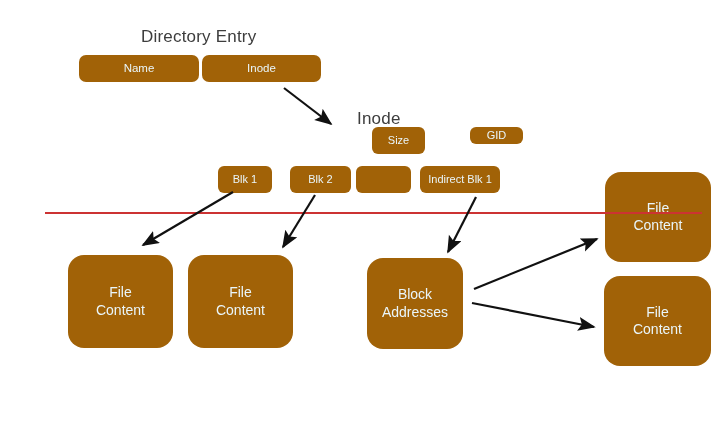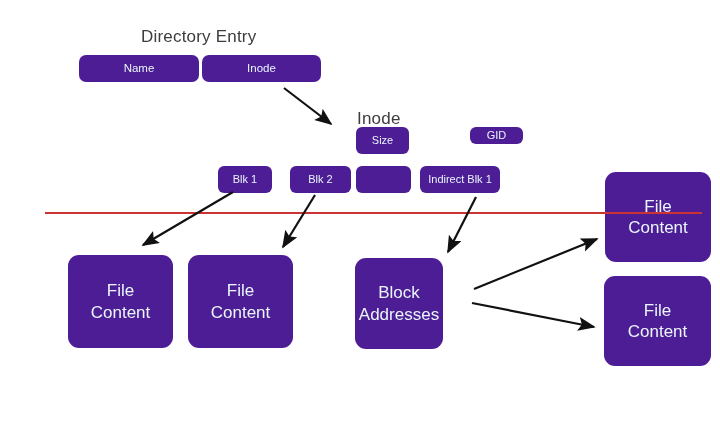--- a/index.html
+++ b/index.html
@@ -17,38 +17,38 @@
   }
   .label {
     position: absolute;
     color: #3d3d3d;
     font-size: 17px;
     letter-spacing: 0.2px;
     white-space: nowrap;
   }
   .box {
     position: absolute;
-    background: #4c1d95;
+    background: #a16207;
     color: #eaf6fa;
     display: flex;
     align-items: center;
     justify-content: center;
     text-align: center;
     line-height: 1.25;
     box-sizing: border-box;
     font-size: 11.5px;
     border-radius: 7px;
   }
   .box.small {
     border-radius: 6px;
     font-size: 11px;
   }
   .box.big {
-    border-radius: 11px;
-    font-size: 17px;
+    border-radius: 16px;
+    font-size: 14px;
   }
   .box .txt {
     display: block;
     white-space: pre-line;
   }
   svg.overlay {
     position: absolute;
     left: 0;
     top: 0;
     width: 720px;
@@ -69,21 +69,21 @@
   <div class="label" style="left:141px; top:27px;">Directory Entry</div>
   <div class="label" style="left:357px; top:109px;">Inode</div>
 
   <div class="box" style="left:79px; top:55px; width:120px; height:27px;">
     <span class="txt">Name</span>
   </div>
   <div class="box" style="left:202px; top:55px; width:119px; height:27px;">
     <span class="txt">Inode</span>
   </div>
 
-  <div class="box small" style="left:356px; top:127px; width:53px; height:27px;">
+  <div class="box small" style="left:372px; top:127px; width:53px; height:27px;">
     <span class="txt">Size</span>
   </div>
   <div class="box small" style="left:470px; top:127px; width:53px; height:17px;">
     <span class="txt">GID</span>
   </div>
 
   <div class="box small" style="left:218px; top:166px; width:54px; height:27px;">
     <span class="txt">Blk 1</span>
   </div>
   <div class="box small" style="left:290px; top:166px; width:61px; height:27px;">
@@ -97,21 +97,21 @@
   </div>
 
   <div class="box big" style="left:68px; top:255px; width:105px; height:93px;">
     <span class="txt">File
 Content</span>
   </div>
   <div class="box big" style="left:188px; top:255px; width:105px; height:93px;">
     <span class="txt">File
 Content</span>
   </div>
-  <div class="box big" style="left:355px; top:258px; width:88px; height:91px;">
+  <div class="box big" style="left:367px; top:258px; width:96px; height:91px;">
     <span class="txt">Block
 Addresses</span>
   </div>
   <div class="box big" style="left:605px; top:172px; width:106px; height:90px;">
     <span class="txt">File
 Content</span>
   </div>
   <div class="box big" style="left:604px; top:276px; width:107px; height:90px;">
     <span class="txt">File
 Content</span>

